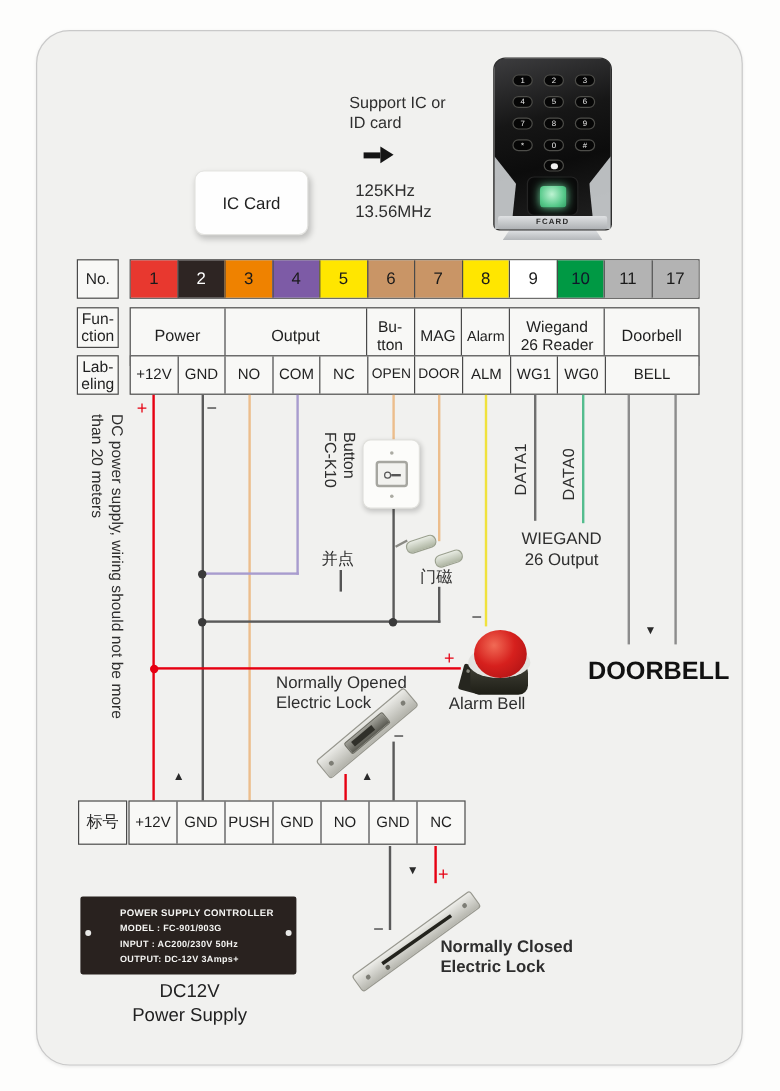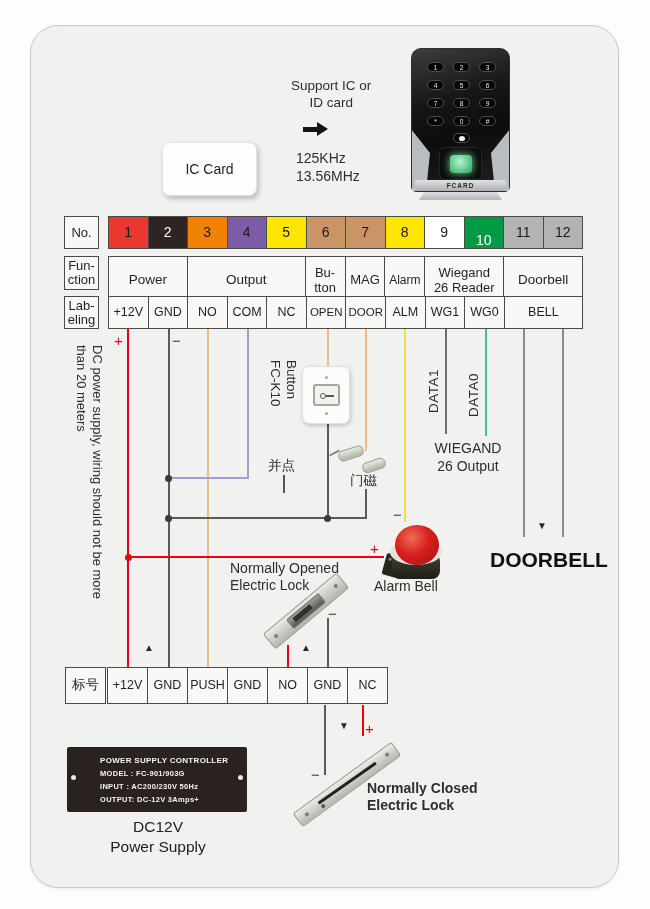--- a/index.html
+++ b/index.html
@@ -47,21 +47,21 @@
 </head>
 <body>
 
 <div class="stage">
   <div class="abs card"></div>
 
   <div class="abs wbox" style="left:162px;top:142px;width:95px;height:54px;">
     <span>IC Card</span>
   </div>
 
-  <div class="abs note pre" style="left:291px;top:77px;line-height:17px;text-align:center;">Support IC or
+  <div class="abs note pre" style="left:291px;top:77px;line-height:17px;">Support IC or
 ID card</div>
 
   <div class="abs" style="left:303px;top:122px;width:26px;height:14px;">
     <div class="abs" style="left:0;top:5px;width:14px;height:5px;background:#141414;"></div>
     <div class="abs" style="left:14px;top:0;width:0;height:0;border-left:11px solid #141414;border-top:7.5px solid transparent;border-bottom:7.5px solid transparent;"></div>
   </div>
 
   <div class="abs note pre" style="left:296px;top:149px;font-size:14px;line-height:18px;">125KHz
 13.56MHz</div>
 
@@ -141,28 +141,28 @@
       </div>
     <div class="tcell" style="font-size: 14px; background: rgb(201, 149, 102); color: rgb(26, 26, 26);">
         <span>7</span>
       </div>
     <div class="tcell" style="font-size: 14px; background: rgb(255, 230, 0); color: rgb(26, 26, 26);">
         <span>8</span>
       </div>
     <div class="tcell" style="font-size: 14px; background: rgb(255, 255, 255); color: rgb(26, 26, 26);">
         <span>9</span>
       </div>
-    <div class="tcell" style="font-size: 14px; background: rgb(0, 153, 68); color: #ffffff; align-items: flex-end;">
+    <div class="tcell" style="font-size: 14px; background: rgb(0, 153, 68); color: #0f172a;">
         <span>10</span>
       </div>
     <div class="tcell" style="font-size: 14px; background: rgb(179, 179, 179); color: rgb(26, 26, 26);">
         <span>11</span>
       </div>
     <div class="tcell" style="font-size: 14px; background: rgb(179, 179, 179); color: rgb(26, 26, 26);">
-        <span>12</span>
+        <span>17</span>
       </div>
   </div>
 
   <div class="hcell" style="left:64px;top:256px;width:35px;height:34px;">
       <span class="pre">Fun-
 ction</span>
     </div>
   <div class="trow" style="left:108px;top:256px;width:475px;height:49px;">
     <div class="tcell" style="flex-grow:2;font-size:13.5px;">
         <span class="pre">Power</span>

